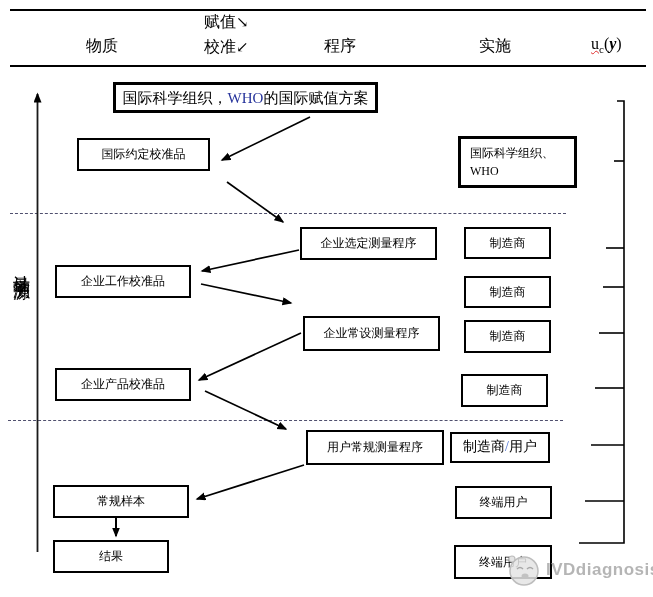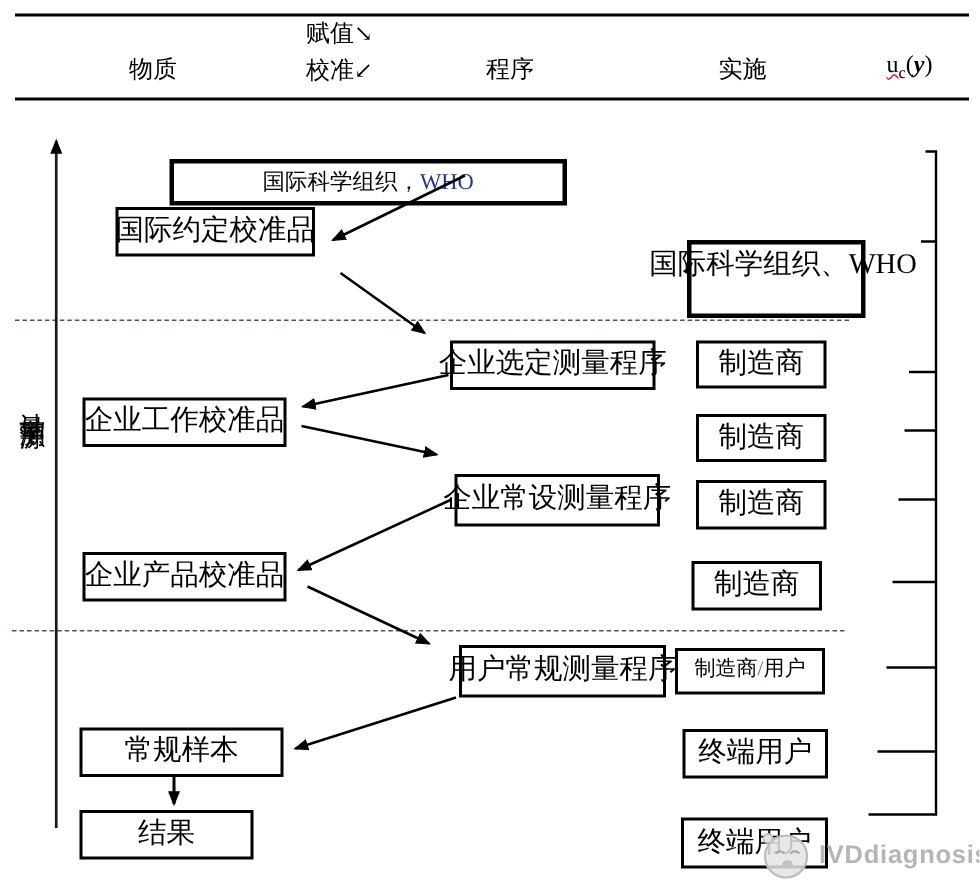--- a/index.html
+++ b/index.html
@@ -11,24 +11,24 @@
   .hdr{position:absolute;font-size:16px;white-space:nowrap;}
   .arrowglyph{font-size:15px;}
   .ucwrap{position:absolute;font-size:16px;white-space:nowrap;}
   .ucname{text-decoration-line:underline;text-decoration-style:wavy;
           text-decoration-color:var(--wavy-red,#e03030);text-decoration-thickness:1px;}
   .ucname sub{font-size:11px;}
   .ucy{font-weight:bold;font-style:italic;}
   .vlabel{position:absolute;writing-mode:vertical-rl;text-orientation:upright;
           font-size:17px;letter-spacing:2px;line-height:1;}
   .box{position:absolute;border:2px solid #000;background:#fff;box-sizing:border-box;
-       display:flex;align-items:center;justify-content:center;font-size:19px;
+       display:flex;align-items:center;justify-content:center;font-size:12px;
        text-align:center;white-space:nowrap;line-height:1.2;}
-  .box.heavy{border-width:3px;margin-top:24px;}
-  .box.two-line{align-items:flex-start;justify-content:center;
+  .box.heavy{border-width:3px;}
+  .box.two-line{flex-direction:column;align-items:flex-start;justify-content:center;
        padding-left:9px;text-align:left;line-height:1.5;}
   .who{color:var(--who-blue,#26339b);}
   .slash{color:var(--slash-blue,#4a6fd4);}
   .dash{position:absolute;height:0;border-top:1px dashed var(--dash,#55557a);}
   #overlay{position:absolute;left:0;top:0;pointer-events:none;}
   .wm{position:absolute;display:flex;align-items:center;gap:3px;z-index:5;}
   .wm-text{font-family:"Liberation Sans","DejaVu Sans",sans-serif;font-weight:bold;
            font-size:17px;color:var(--watermark-gray,#b5b5b5);letter-spacing:0.5px;}
 </style>
 </head>
@@ -47,20 +47,21 @@
   <span class="ucwrap" style="left:591px;top:35px"><span class="ucname"><span>u</span><sub>c</sub></span><span>(</span><span class="ucy">y</span><span>)</span></span>
 
   <div class="vlabel" style="left:13px;top:262px">计量学溯源</div>
 
   <div class="dash" style="left:10px;top:213px;width:556px"></div>
   <div class="dash" style="left:8px;top:420px;width:555px"></div>
 
   <div class="box heavy" style="left:113px;top:82px;width:265px;height:31px;font-size:15px">
       <span>国际科学组织，</span>
       <span class="who">WHO</span>
+      <span> 的国际赋值方案</span>
     </div>
 
   <div class="box" style="left:77px;top:138px;width:133px;height:33px">国际约定校准品</div>
 
   <div class="box heavy two-line" style="left:458px;top:136px;width:119px;height:52px">
     <span>国际科学组织、</span>
     <span>WHO</span>
   </div>
 
   <div class="box" style="left:300px;top:227px;width:137px;height:33px">企业选定测量程序</div>

